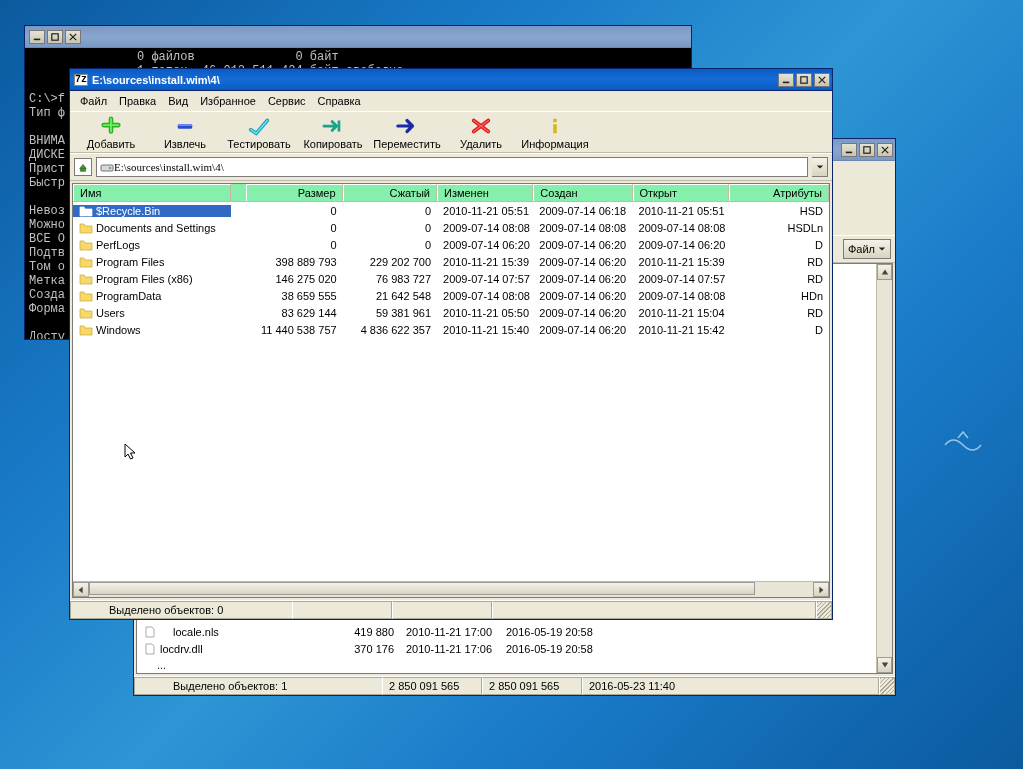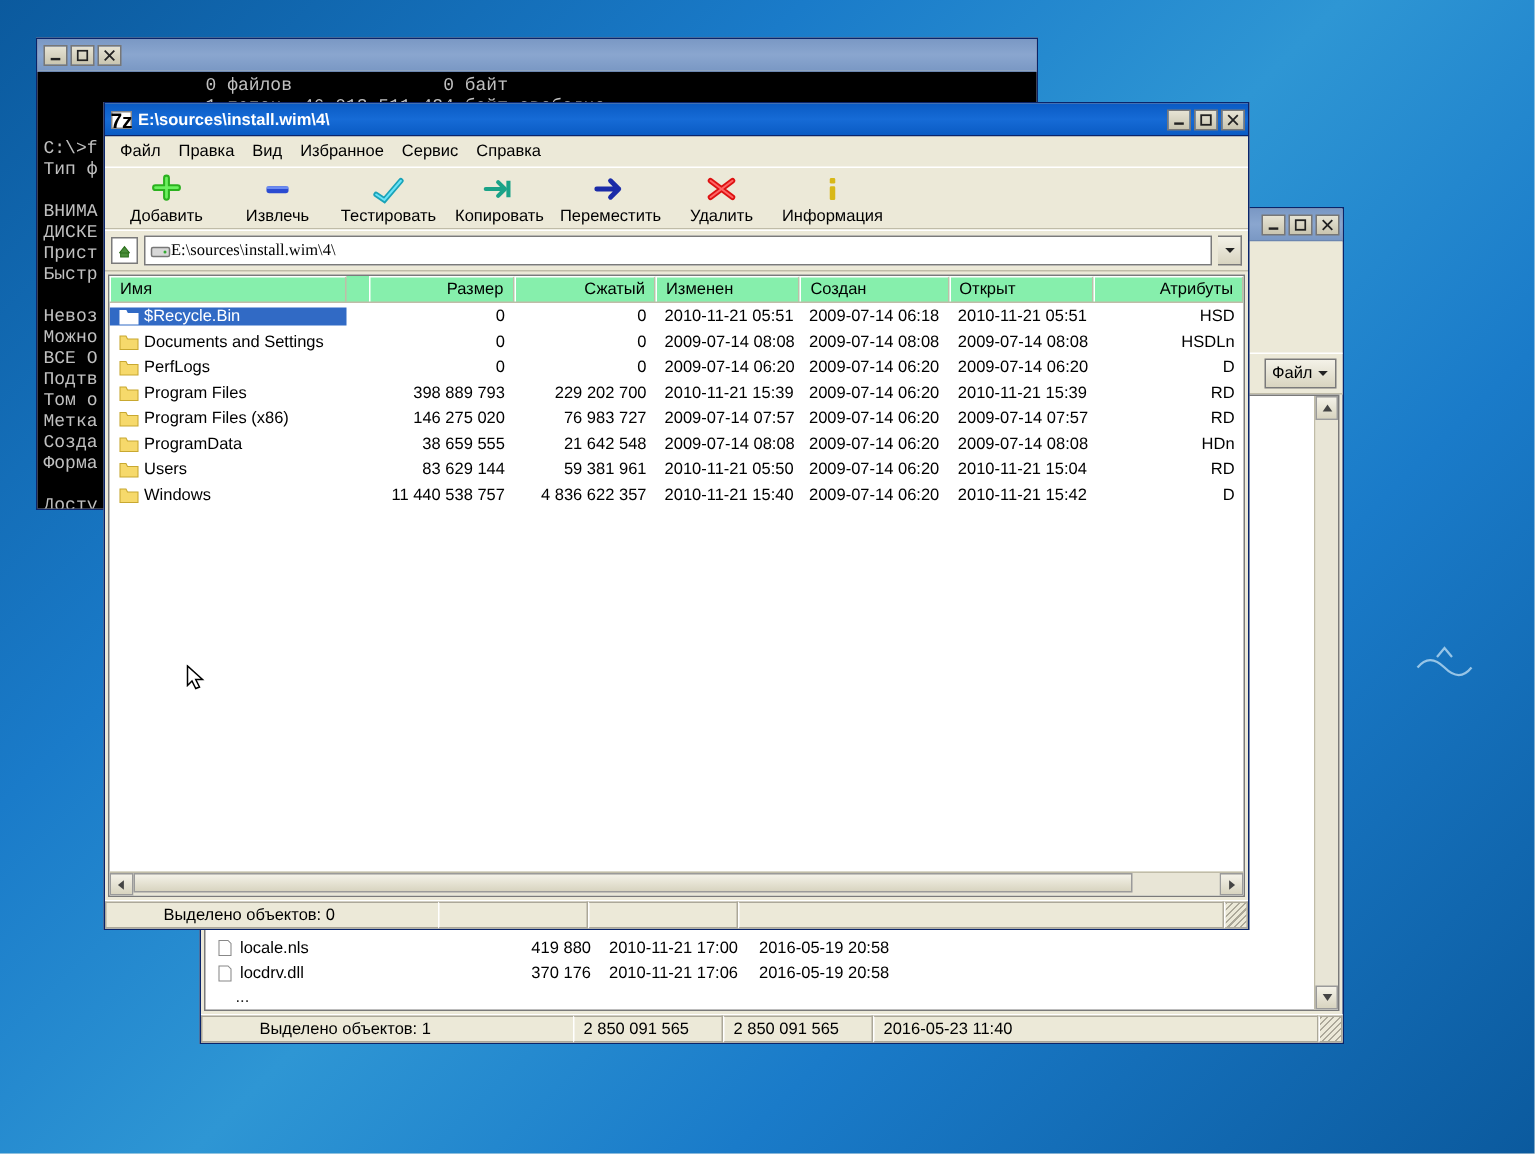--- a/index.html
+++ b/index.html
@@ -205,21 +205,21 @@
           <svg viewBox="0 0 10 10">
             <path d="M1 3 L5 7 L9 3" fill="#222"></path>
           </svg>
         </div>
     </div>
     <div class="listwrap" style="margin:0 2px 2px 2px;">
       <div style="flex:1; display:flex;">
         <div style="flex:1; display:flex; flex-direction:column; overflow:hidden; justify-content:flex-end;">
           <div id="bg-rows">
               <div class="farrow">
-                <div class="farcell" style="width:203px;display:flex;align-items:center;gap:3px;">
+                <div class="farcell" style="width:203px;display:flex;align-items:center;gap:16px;">
                   <span class="fldicon">
                     <svg viewBox="0 0 14 12">
                       <path d="M3 1 H9 L11 3 V11 H3 Z" fill="#fff" stroke="#888" stroke-width="0.7"></path>
                     </svg>
                   </span>
                   <span>locale.nls</span>
                 </div>
                 <div class="farcell" style="width:60px;text-align:right;">419 880</div>
                 <div class="farcell" style="width:100px;">2010-11-21 17:00</div>
                 <div class="farcell" style="width:100px;">2016-05-19 20:58</div>
@@ -271,21 +271,21 @@
           <span>2016-05-23 11:40</span>
         </div>
       <div class="corner"></div>
     </div>
   </div>
 </div>
 
 <div class="window" style="left:69px; top:68px; width:764px; height:552px;">
   <div class="titlebar active">
     <div class="ti">
-      <span style="font-size:14px;font-weight:bold;background:#fff;color:#000;width:14px;height:12px;display:flex;align-items:center;justify-content:center;border:1px solid #888;">7z</span>
+      <span style="font-size:10px;font-weight:bold;background:#fff;color:#000;width:14px;height:12px;display:flex;align-items:center;justify-content:center;border:1px solid #888;font-family:Liberation Mono, monospace;">7z</span>
       <span style="font-weight:bold;">E:\sources\install.wim\4\</span>
     </div>
     <div class="tbtns">
       <div class="tbtn">
           <svg viewBox="0 0 10 10">
             <rect x="1" y="7" width="8" height="2" fill="#222"></rect>
           </svg>
         </div>
       <div class="tbtn">
           <svg viewBox="0 0 10 10">

